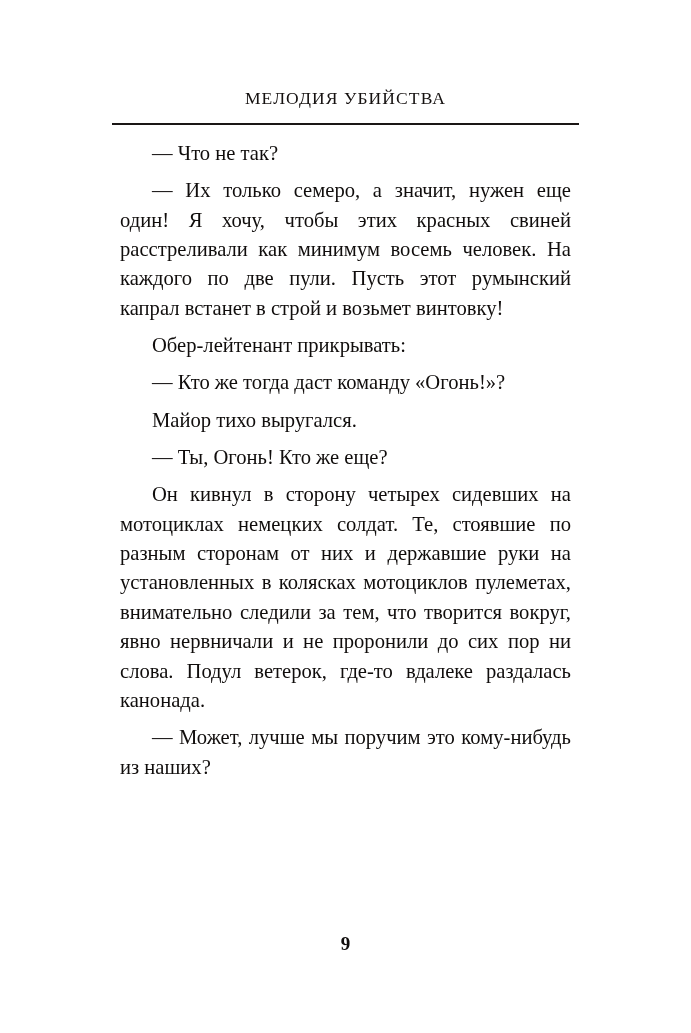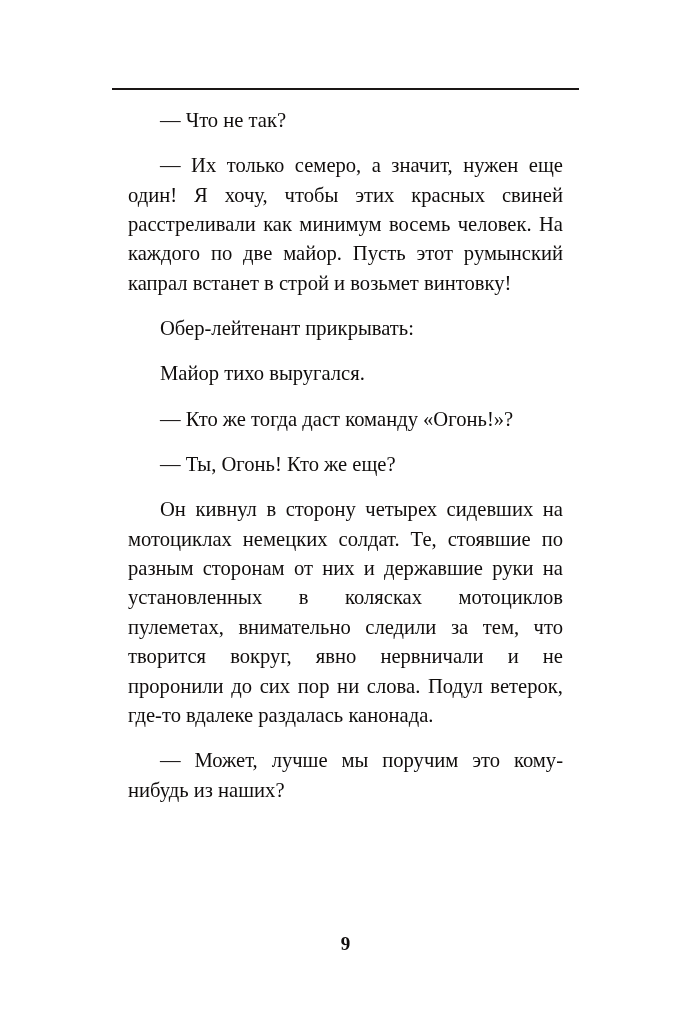--- a/index.html
+++ b/index.html
@@ -39,46 +39,47 @@
     height: 0;
   }
   .body-text {
     font-size: 20.6px;
     line-height: 1.425;
     text-align: justify;
     text-justify: inter-word;
     hyphens: manual;
   }
   .body-text p {
-    margin: 16px;
+    margin: 8px;
     text-indent: 32px;
   }
   .folio {
     position: absolute;
     left: 0;
     right: 0;
     bottom: 78px;
     text-align: center;
     font-size: 19px;
     font-weight: bold;
     color: #100d0c;
   }
 </style>
 </head>
 <body>
 
 <div class="page">
 
+  <div class="running-head">МЕЛОДИЯ УБИЙСТВА</div>
   <div class="head-rule"></div>
 
   <div class="body-text">
     <p>— Что не так?</p>
-    <p>— Их только семеро, а значит, нужен еще один! Я хочу, чтобы этих красных свиней расстреливали как минимум восемь человек. На каждого по две майор. Пусть этот румынский капрал встанет в строй и возьмет винтовку!</p>
+    <p>— Их только семеро, а значит, нужен еще один! Я хочу, чтобы этих красных свиней расстреливали как минимум восемь человек. На каждого по две пули. Пусть этот румынский капрал встанет в строй и возьмет винтовку!</p>
     <p>Обер-лейтенант прикрывать:</p>
+    <p>— Кто же тогда даст команду «Огонь!»?</p>
     <p>Майор тихо выругался.</p>
-    <p>— Кто же тогда даст команду «Огонь!»?</p>
     <p>— Ты, Огонь! Кто же еще?</p>
     <p>Он кивнул в сторону четырех сидевших на мотоциклах немецких солдат. Те, стоявшие по разным сторонам от них и державшие руки на установленных в колясках мотоциклов пулеметах, внимательно следили за тем, что творится вокруг, явно нервничали и не проронили до сих пор ни слова. Подул ветерок, где-то вдалеке раздалась канонада.</p>
     <p>— Может, лучше мы поручим это кому-нибудь из наших?</p>
   </div>
 
   <div class="folio">9</div>
 </div>
 
 </body></html>

